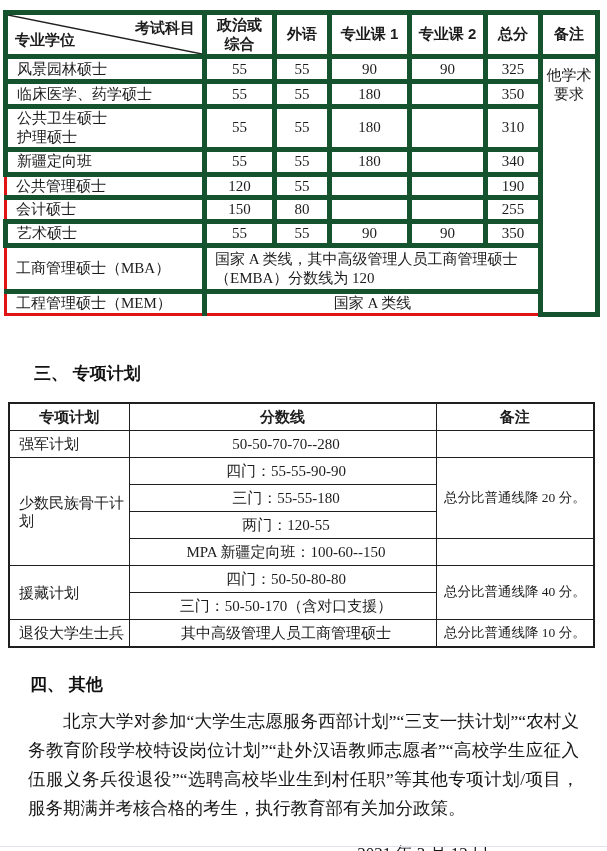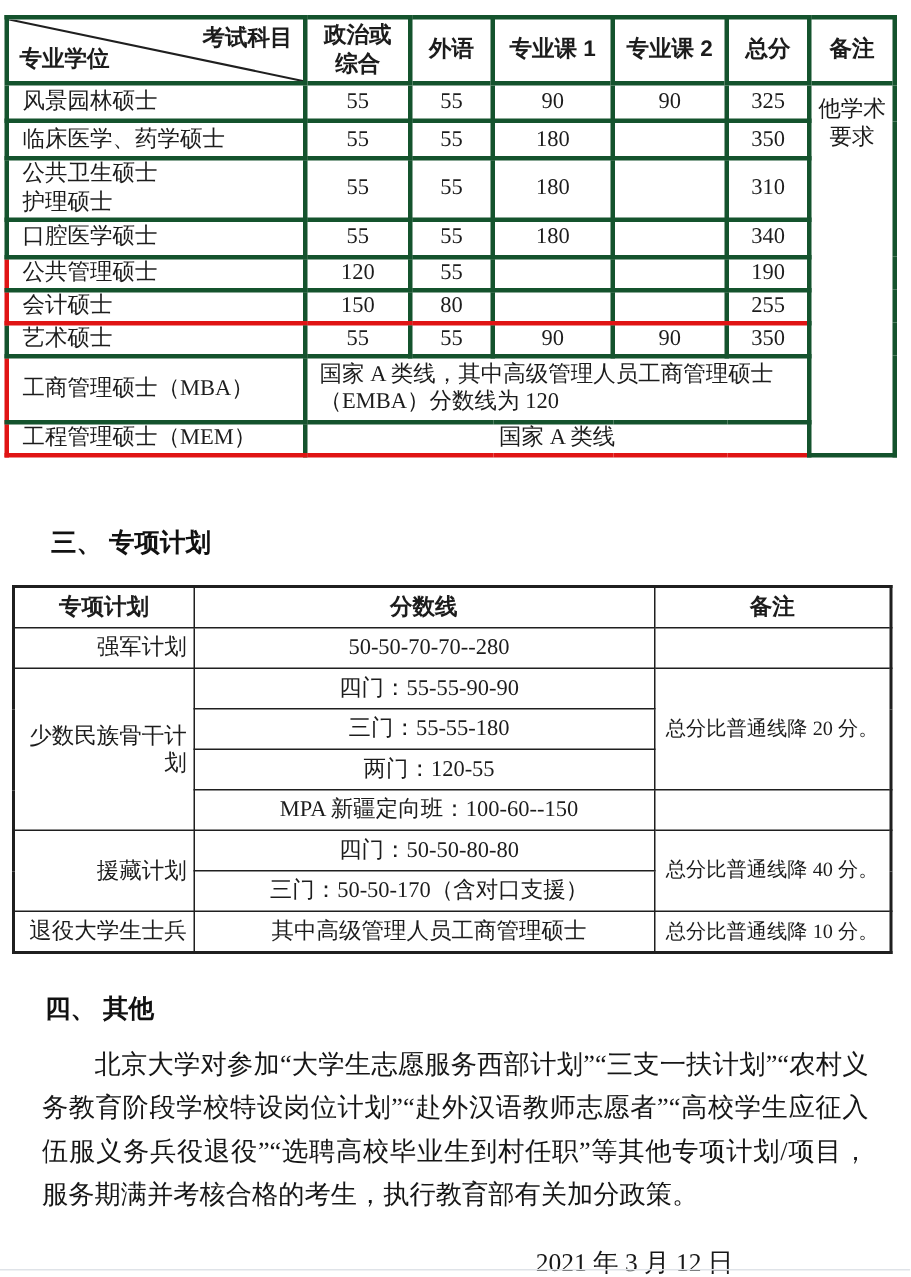--- a/index.html
+++ b/index.html
@@ -3,21 +3,21 @@
 <meta charset="utf-8">
 <style>
   html,body{margin:0;padding:0;background:#fff;}
   .page{position:relative;width:607px;height:851px;background:#ffffff;overflow:hidden;
         font-family:"Liberation Serif","DejaVu Serif",serif;color:#1c1c1c;}
 
   
   .t1wrap{margin:10px 0 0 3px;width:592px;}
   table{border-collapse:collapse;table-layout:fixed;}
   .t1{width:592px;border:2px solid #1f1f1f;}
-  .t1 td{border:3px solid #14532d;font-size:15px;line-height:1.25;padding:0;
+  .t1 td{border:5px solid #14532d;font-size:15px;line-height:1.25;padding:0;
          text-align:center;vertical-align:middle;overflow:hidden;}
   .t1 tr.hrow td{border-bottom:2px solid #1f1f1f;}
   .hc{font-family:"Liberation Sans","DejaVu Sans",sans-serif;font-weight:bold;font-size:15px;}
   .pre{white-space:pre-line;}
   .lab{text-align:left !important;padding-left:9px !important;}
   .num{font-size:15px;}
   .remark-cell{vertical-align:top !important;padding-top:7px !important;font-size:15px;}
   .merged-left{text-align:left !important;padding:2px 6px 2px 8px !important;}
   .merged-center{text-align:center !important;}
 
@@ -36,21 +36,21 @@
   
   .sec{font-family:"Liberation Sans","DejaVu Sans",sans-serif;font-weight:bold;
        font-size:17px;color:#111;margin:0;}
   .sec3{margin:45px 0 0 34px;}
   .sec4{margin:25px 0 0 30px;}
 
   
   .t2{margin:17px 0 0 8px;width:585px;border:2px solid #1f1f1f;}
   .t2 td{border:1px solid #1f1f1f;font-size:15px;line-height:1.2;padding:4px;vertical-align:middle;overflow:hidden;}
   .t2 .h2c{font-family:"Liberation Sans","DejaVu Sans",sans-serif;font-weight:bold;text-align:center;font-size:15px;}
-  .t2 .plan{text-align:right;padding-left:9px;}
+  .t2 .plan{text-align:left;padding-left:9px;}
   .t2 .score{text-align:center;padding-left:11px;}
   .t2 .rem{text-align:center;font-size:13.5px;}
 
   
   .note{margin:8px 0 0 23px;font-size:13.5px;font-style:italic;letter-spacing:.5px;color:#111;}
   .note b{font-style:normal;font-family:"Liberation Sans","DejaVu Sans",sans-serif;font-size:14px;}
 
   
   .body-par{margin:11px 28px 0 28px;font-size:17.5px;line-height:29px;
             text-align:justify;text-indent:2em;color:#161616;}
@@ -119,21 +119,21 @@
           <td class="lab pre">公共卫生硕士
 护理硕士</td>
           <td class="num">55</td>
           <td class="num">55</td>
           <td class="num">180</td>
           <td class="num"></td>
           <td class="num">310</td>
         </tr>
 
         <tr style="height:25px">
-          <td class="lab">口腔医学硕士</td>
+          <td class="lab">新疆定向班</td>
           <td class="num">55</td>
           <td class="num">55</td>
           <td class="num">180</td>
           <td class="num"></td>
           <td class="num">340</td>
         </tr>
 
         <tr style="height:22px" class="boxed box-top">
           <td class="lab edge-l">公共管理硕士</td>
           <td class="num">120</td>

